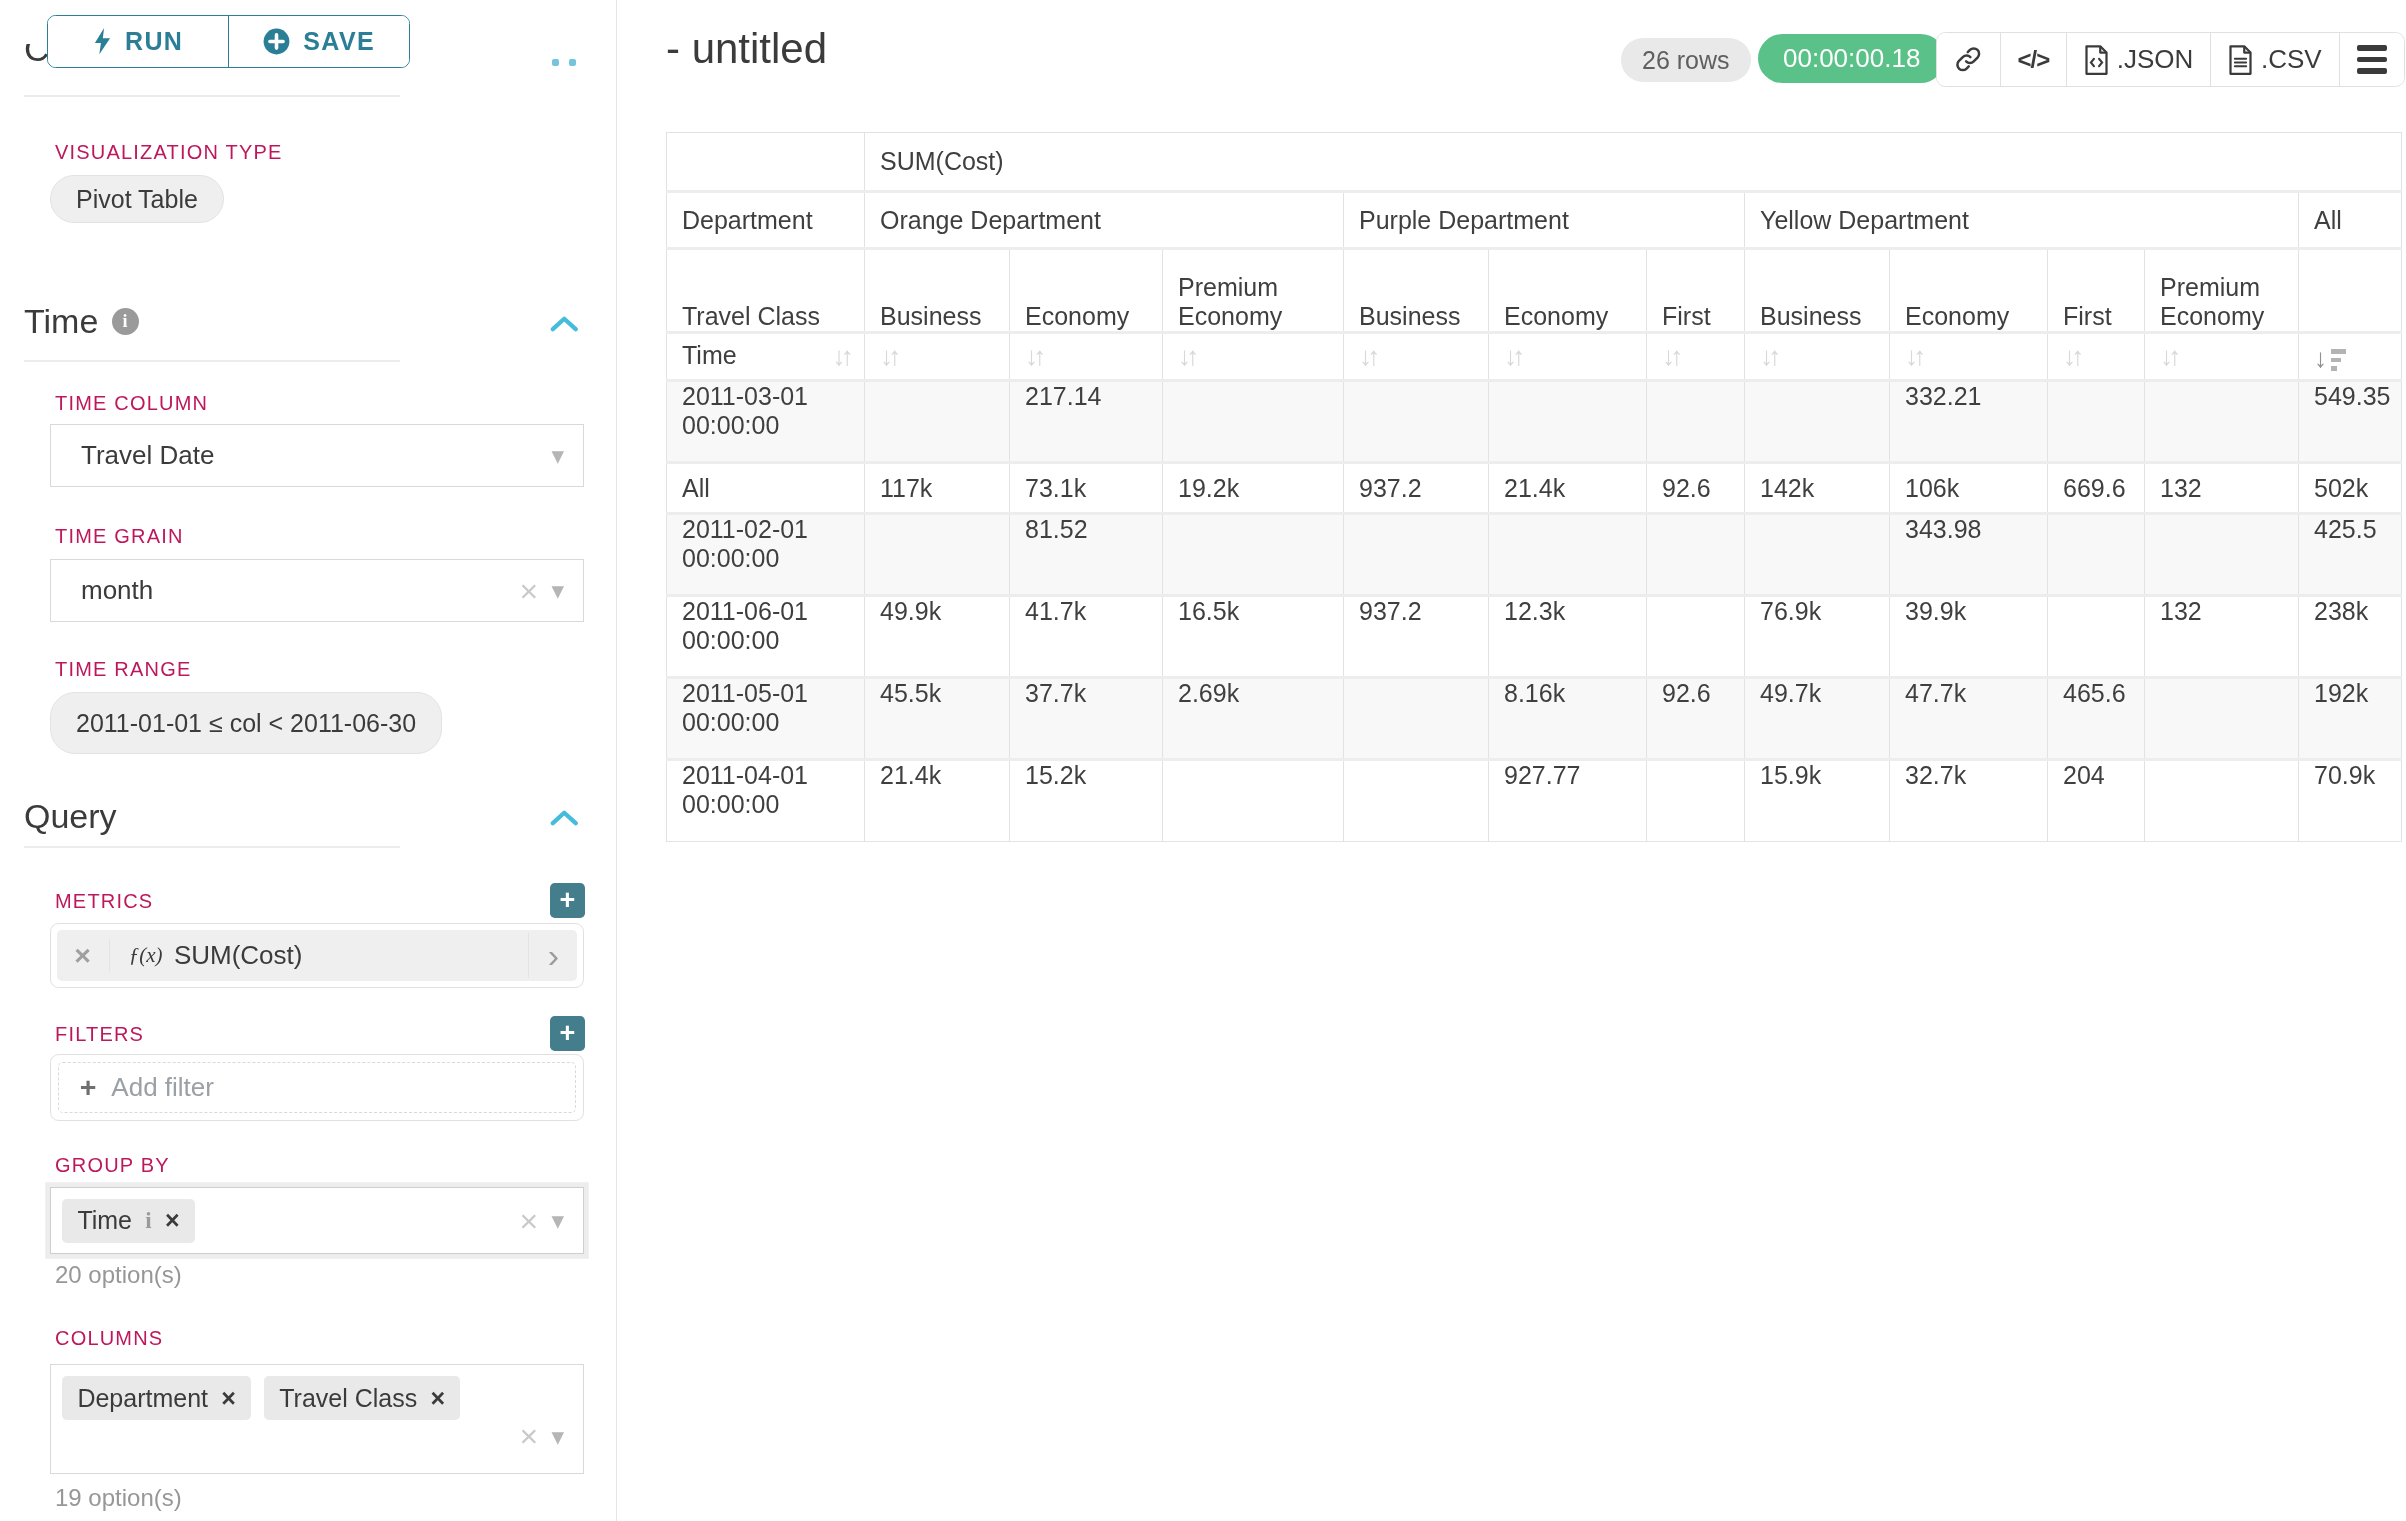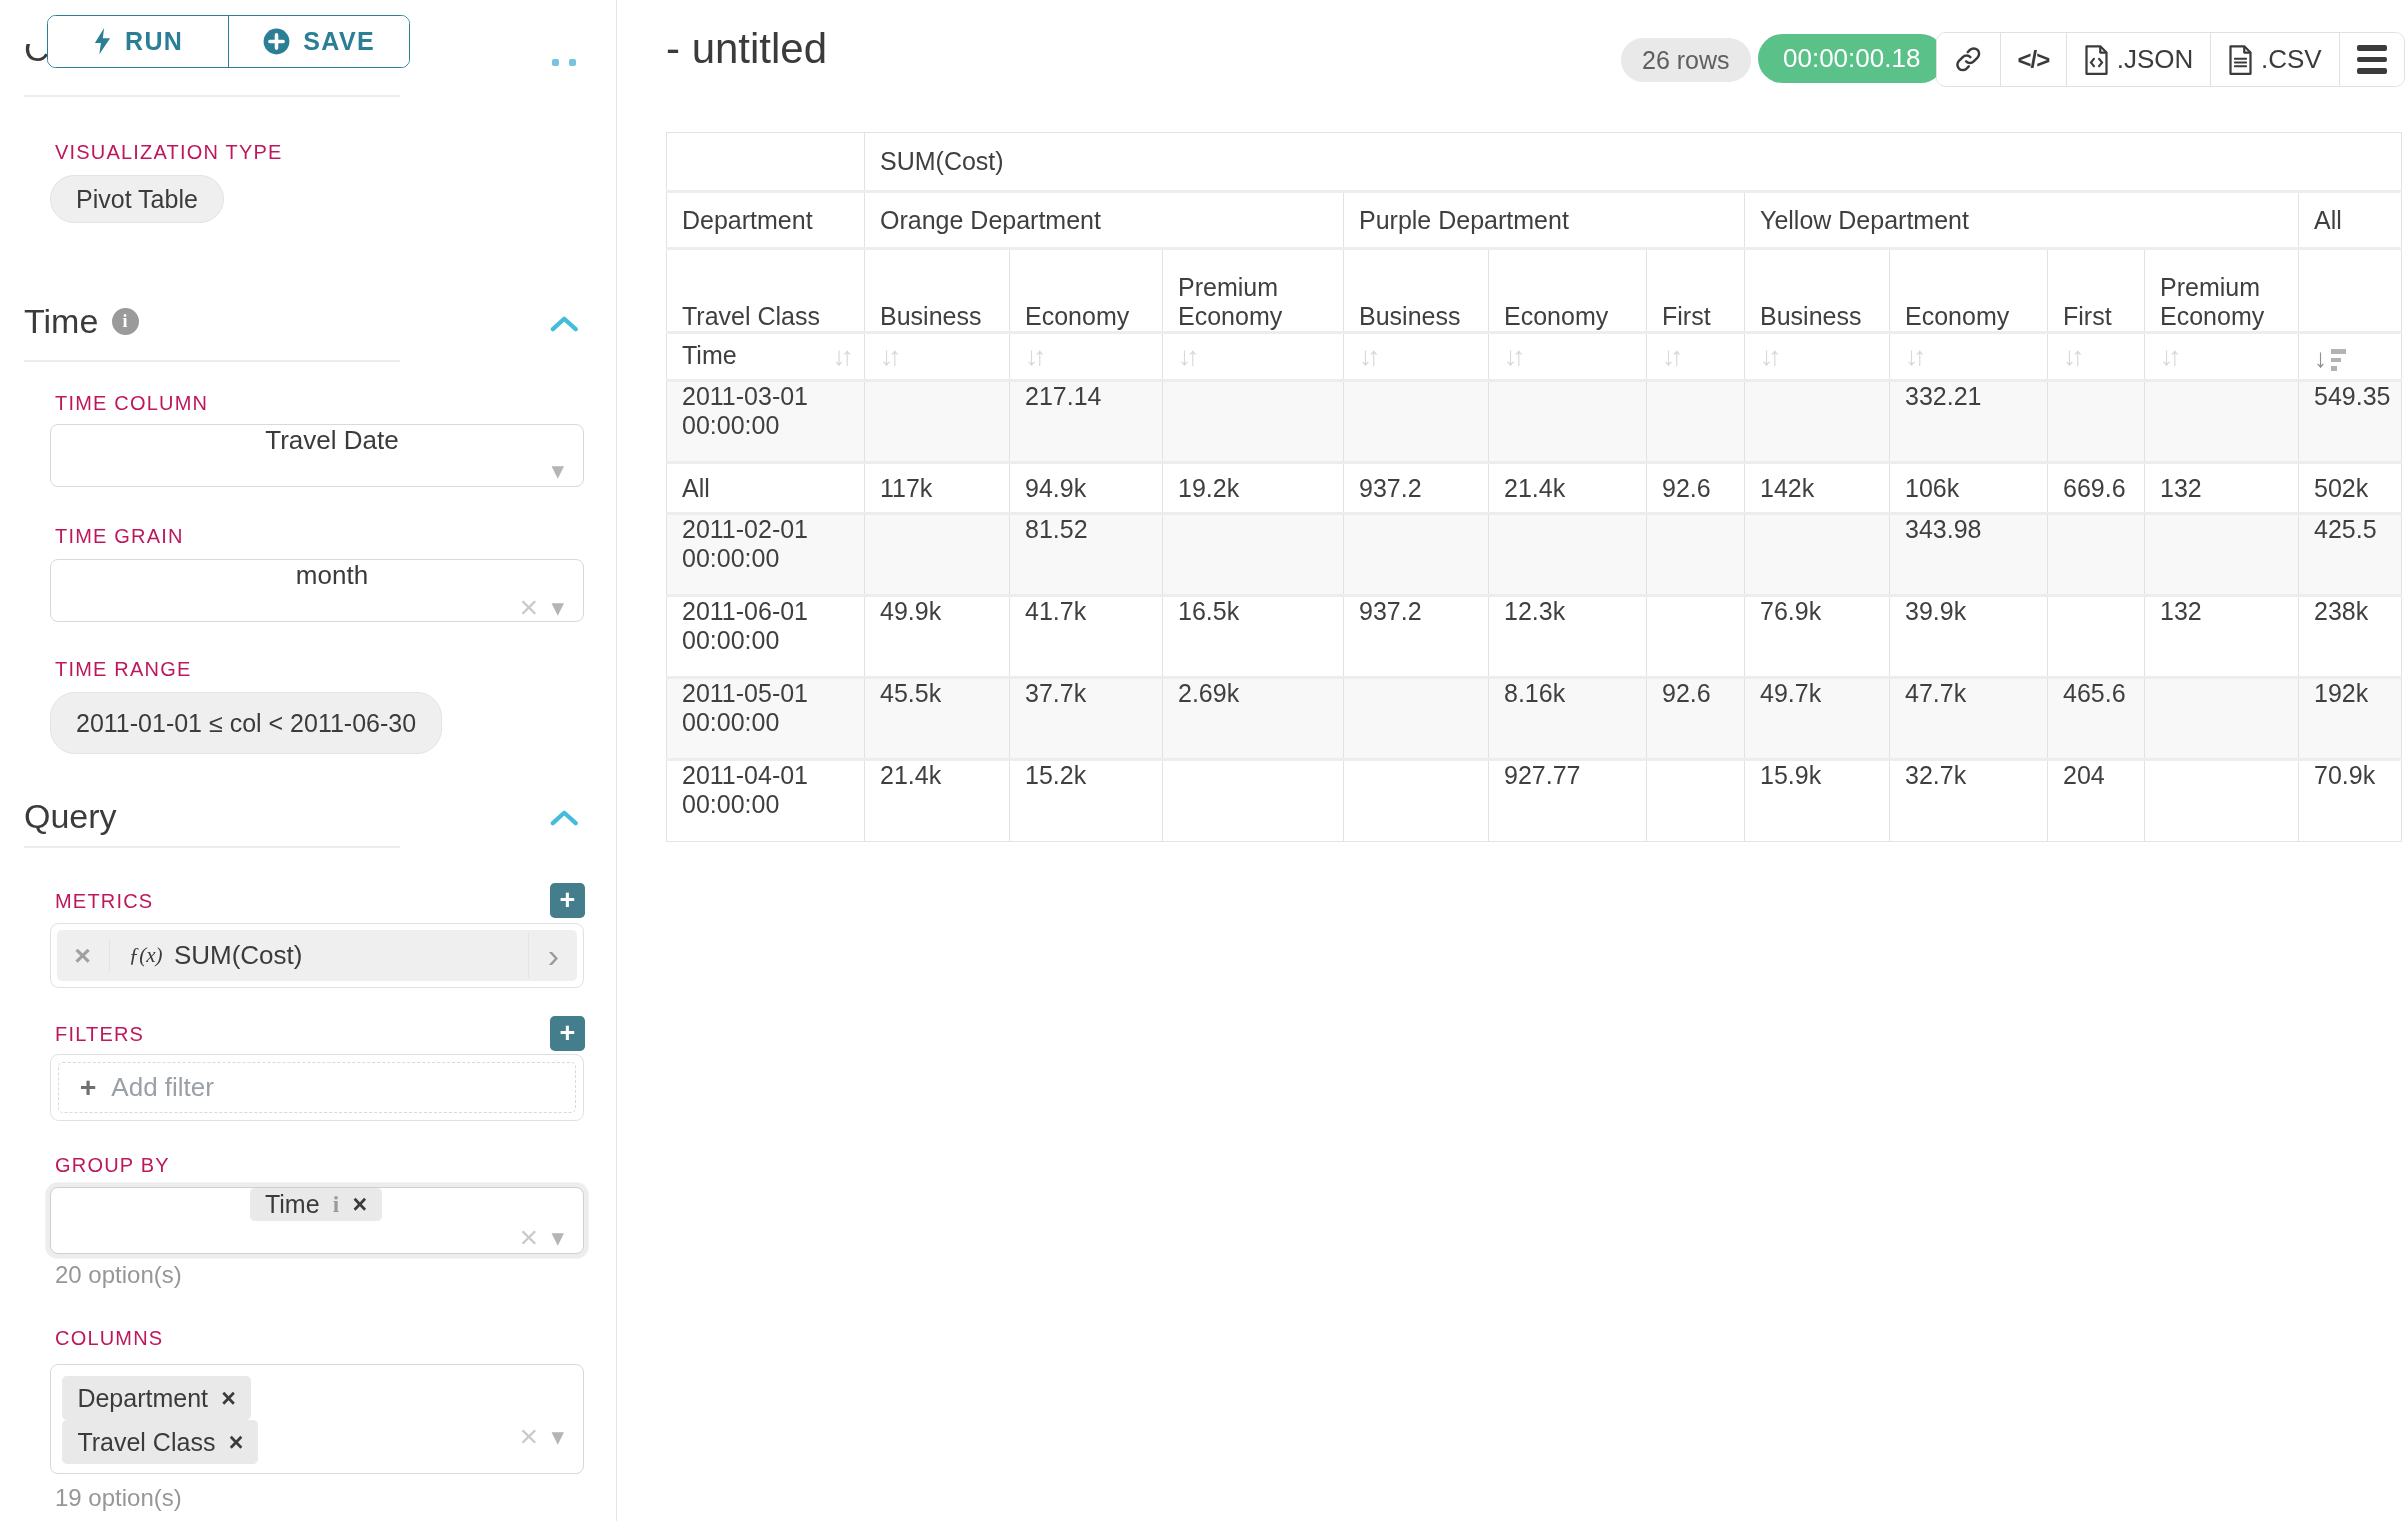--- a/index.html
+++ b/index.html
@@ -38,22 +38,22 @@
   .section-title { position:absolute; left:24px; font-size:34px; color:#3b3b3b;
     display:flex; align-items:center; gap:13.3px; }
   .time-title { top:302px; } .query-title { top:797px; }
   .info-circle { display:inline-flex; align-items:center; justify-content:center;
     width:27px; height:27px; border-radius:50%; background:#9a9a9a; color:#fff;
     font-size:18px; font-weight:700; font-family:"Liberation Serif", serif; }
   .sec-chevron { position:absolute; left:550px; width:28.5px; height:19px; cursor:pointer; }
   .chev-time { top:314px; } .chev-query { top:808px; }
 
   .select-box { position:absolute; left:50px; width:534px; background:#fff;
-    border:1.9px solid #d9d9d9; border-radius:8px; display:flex; align-items:center;
-    font-size:26px; color:#3b3b3b;flex-direction:column; }
+    border:1.9px solid #d9d9d9; border-radius:0; display:flex; align-items:center;
+    font-size:26px; color:#3b3b3b; }
   .sel-caret { color:#b5b5b5; font-size:25px; margin-left:13.3px; cursor:pointer; }
   .sel-clear { color:#c9c9c9; font-size:32px; line-height:1; cursor:pointer; }
   .sel-right { margin-left:auto; display:flex; align-items:center; padding-right:19px; }
 
   .lbl-time-column { top:392px; } .box-time-column { top:424px; height:63px; padding-left:30px; }
   .lbl-time-grain { top:525px; }  .box-time-grain { top:559px; height:63px; padding-left:30px; }
   .lbl-time-range { top:658px; }
   .range-pill { position:absolute; left:50px; top:692px; height:62px; padding:0 25px; }
 
   .plusbtn { position:absolute; left:550px; width:35px; height:35px; border:none; border-radius:4.8px;
@@ -379,21 +379,21 @@
           <td></td>
           <td></td>
           <td>332.21</td>
           <td></td>
           <td></td>
           <td>549.35</td>
         </tr>
         <tr class="tr-all">
           <th class="rowlabel">All</th>
           <td>117k</td>
-          <td>94.9k</td>
+          <td>73.1k</td>
           <td>19.2k</td>
           <td>937.2</td>
           <td>21.4k</td>
           <td>92.6</td>
           <td>142k</td>
           <td>106k</td>
           <td>669.6</td>
           <td>132</td>
           <td>502k</td>
         </tr>

